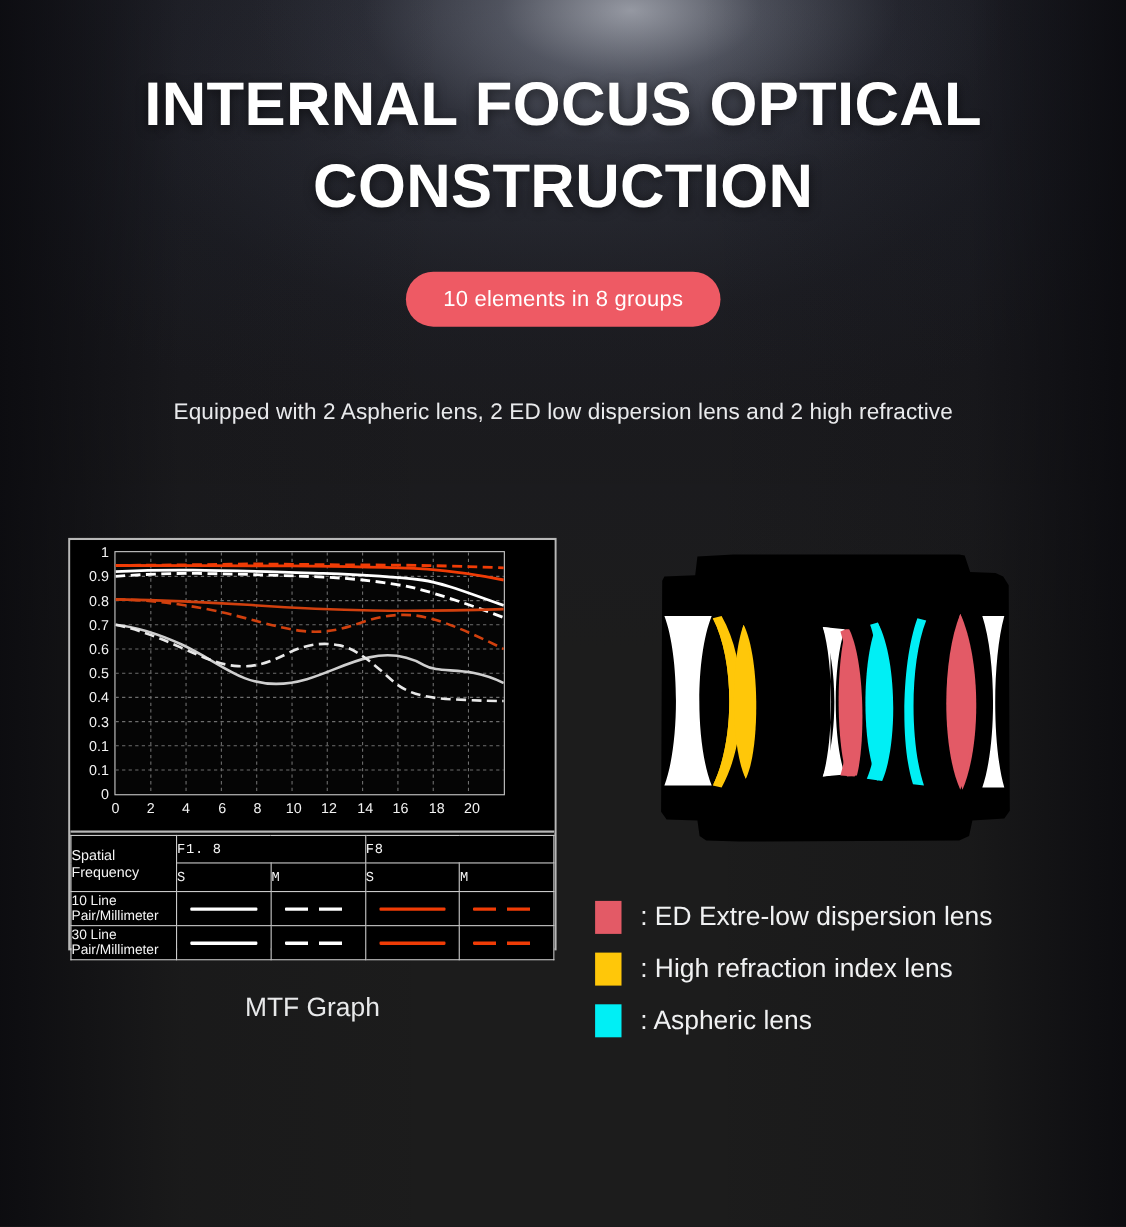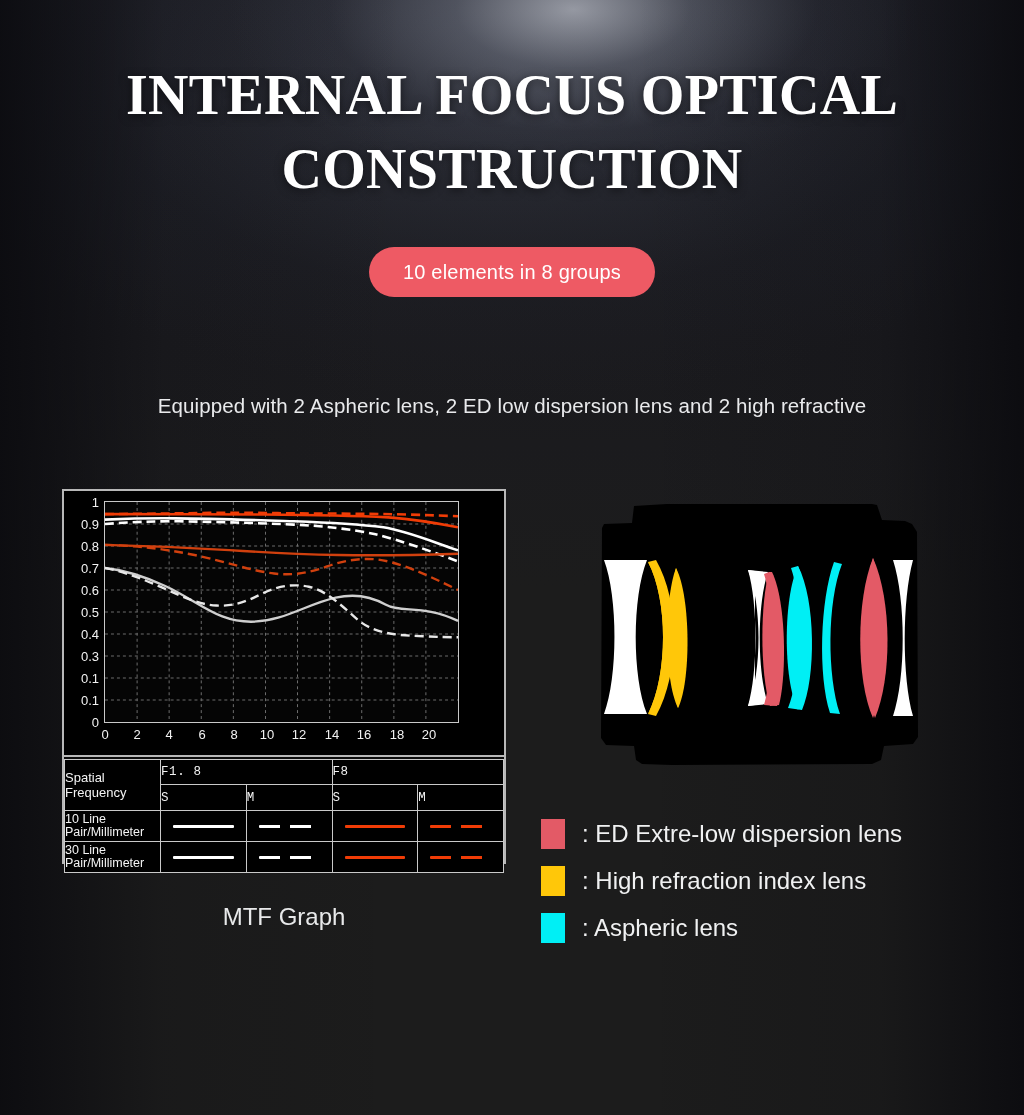--- a/index.html
+++ b/index.html
@@ -55,21 +55,20 @@
   .title {
     position: absolute;
     left: 0; right: 0; top: 58px;
     text-align: center;
     color: #ffffff;
     font-size: 56px;
     font-weight: bold;
     line-height: 74px;
     letter-spacing: 0.3px;
     text-shadow: 0 2px 10px rgba(0,0,0,0.55);
-    font-family: Liberation Serif, serif;
   }
   .title-line { display: block; }
 
   .badge-wrap {
     position: absolute;
     left: 0; right: 0; top: 247px;
     text-align: center;
   }
   .badge {
     display: inline-block;
@@ -84,21 +83,20 @@
   }
 
   .desc {
     position: absolute;
     left: 0; right: 0; top: 357px;
     text-align: center;
     color: #e9eaec;
     font-size: 20.5px;
     line-height: 35px;
     letter-spacing: 0.1px;
-    margin-top: 31px;
   }
   .desc-line { display: block; }
 
   
   .mtf-panel {
     position: absolute;
     left: 62px;
     top: 489px;
     width: 444px;
     height: 375px;

